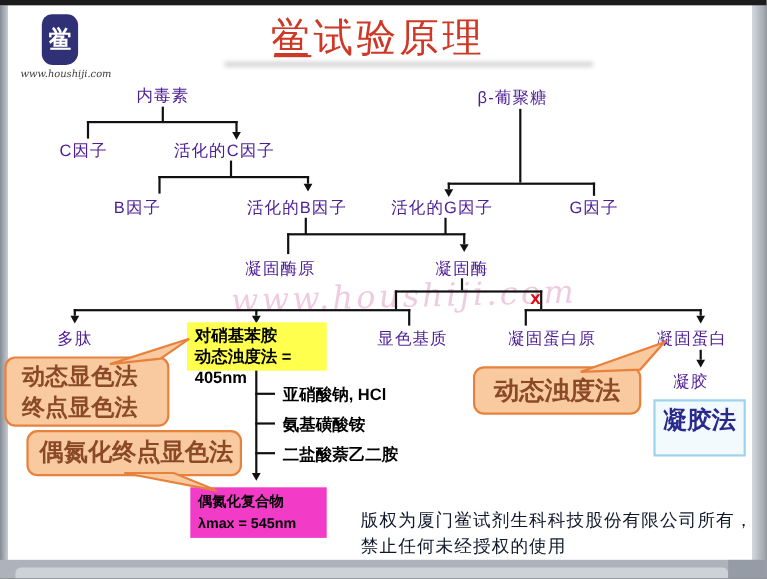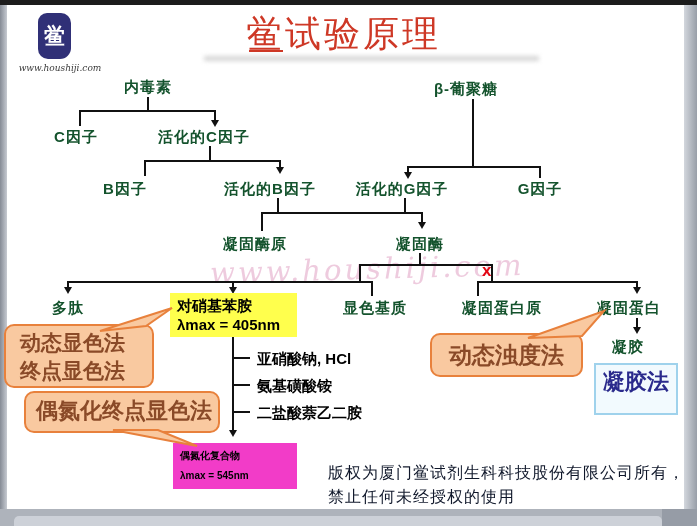--- a/index.html
+++ b/index.html
@@ -21,29 +21,29 @@
             font-family:"DejaVu Serif",serif;text-align:center;}
   .title{left:246px;top:10px;font-family:"Liberation Serif","DejaVu Serif",serif;
          font-size:36px;letter-spacing:3px;color:#ce3826;white-space:nowrap;}
   .title-underline{left:249px;top:50px;width:34px;height:2px;background:#ce3826;}
   .title-shadow{left:204px;top:56px;width:335px;height:5px;background:#c9c9c9;filter:blur(2px);opacity:.75;}
   
   .watermark{left:210px;top:252px;font-family:"DejaVu Serif",serif;font-style:italic;
              font-size:29px;letter-spacing:3px;color:rgba(224,160,195,.55);transform:rotate(-1.5deg);white-space:nowrap;}
   
   .lbl{position:absolute;transform:translateX(-50%);white-space:nowrap;
-       font-size:15px;font-weight:bold;color:#14532d;letter-spacing:1px;}
+       font-size:15px;font-weight:normal;color:#4c1d95;letter-spacing:1px;}
   .line{position:absolute;background:#111;}
   .arrow{position:absolute;width:0;height:0;border-left:4px solid transparent;
          border-right:4px solid transparent;border-top:7px solid #111;}
   
   .hl-yellow{left:170px;top:293px;width:127px;height:44px;background:#ffff4d;
              padding:3px 0 0 7px;box-sizing:border-box;font-weight:bold;font-size:15px;line-height:19px;}
   .hl-magenta{left:173px;top:443px;width:124px;height:46px;background:#f23cc8;
-              padding:3px 0 0 7px;box-sizing:border-box;font-weight:bold;font-size:10px;line-height:20px;}
+              padding:3px 0 0 7px;box-sizing:border-box;font-weight:bold;font-size:13px;line-height:20px;}
   
   .reagent{position:absolute;left:257px;font-size:15px;font-weight:bold;white-space:nowrap;}
   
   .callout{position:absolute;background:#f9c9a0;border:2px solid #e8813c;border-radius:10px;
            box-sizing:border-box;color:#8a4a28;font-weight:bold;}
   .co1{left:4px;top:324px;width:150px;height:64px;font-size:21px;line-height:28px;padding:3px 0 0 14px;}
   .co2{left:0px;top:391px;width:196px;height:42px;font-size:22px;line-height:36px;padding-left:10px;margin-left:24px;}
   .co3{left:430px;top:333px;width:153px;height:44px;font-size:23px;line-height:40px;text-align:center;}
   
   .gel-box{left:594px;top:363px;width:84px;height:52px;background:#f2fafe;border:2px solid #9fd2ec;
@@ -133,21 +133,21 @@
   <div class="lbl" style="left:255px;top:235px">凝固酶原</div>
   <div class="lbl" style="left:420px;top:235px">凝固酶</div>
   <div class="lbl" style="left:68px;top:299px">多肽</div>
   <div class="lbl" style="left:375px;top:299px">显色基质</div>
   <div class="lbl" style="left:502px;top:299px">凝固蛋白原</div>
   <div class="lbl" style="left:629px;top:299px">凝固蛋白</div>
   <div class="lbl" style="left:628px;top:338px">凝胶</div>
 
   <div class="abs hl-yellow">
     <div>对硝基苯胺</div>
-    <div>λmax = 405nm</div>
+    <div>动态浊度法 = 405nm</div>
   </div>
   <div class="abs hl-magenta">
     <div>偶氮化复合物</div>
     <div>λmax = 545nm</div>
   </div>
 
   <div class="reagent" style="top:350px">亚硝酸钠, HCl</div>
   <div class="reagent" style="top:377px">氨基磺酸铵</div>
   <div class="reagent" style="top:404px">二盐酸萘乙二胺</div>
 

